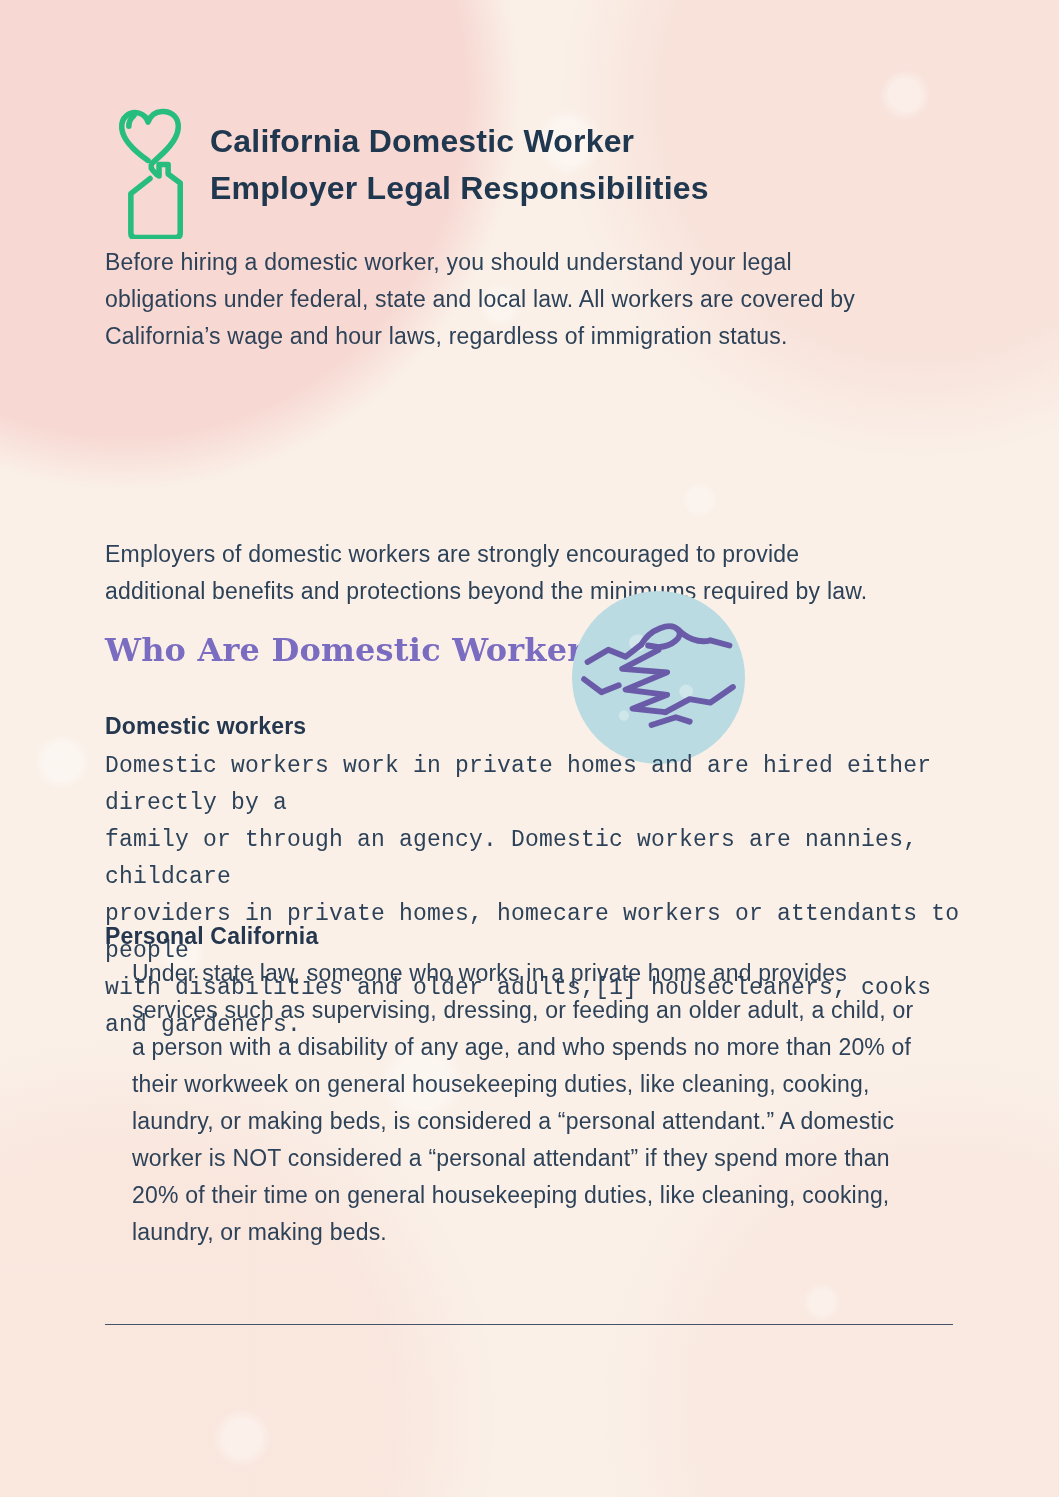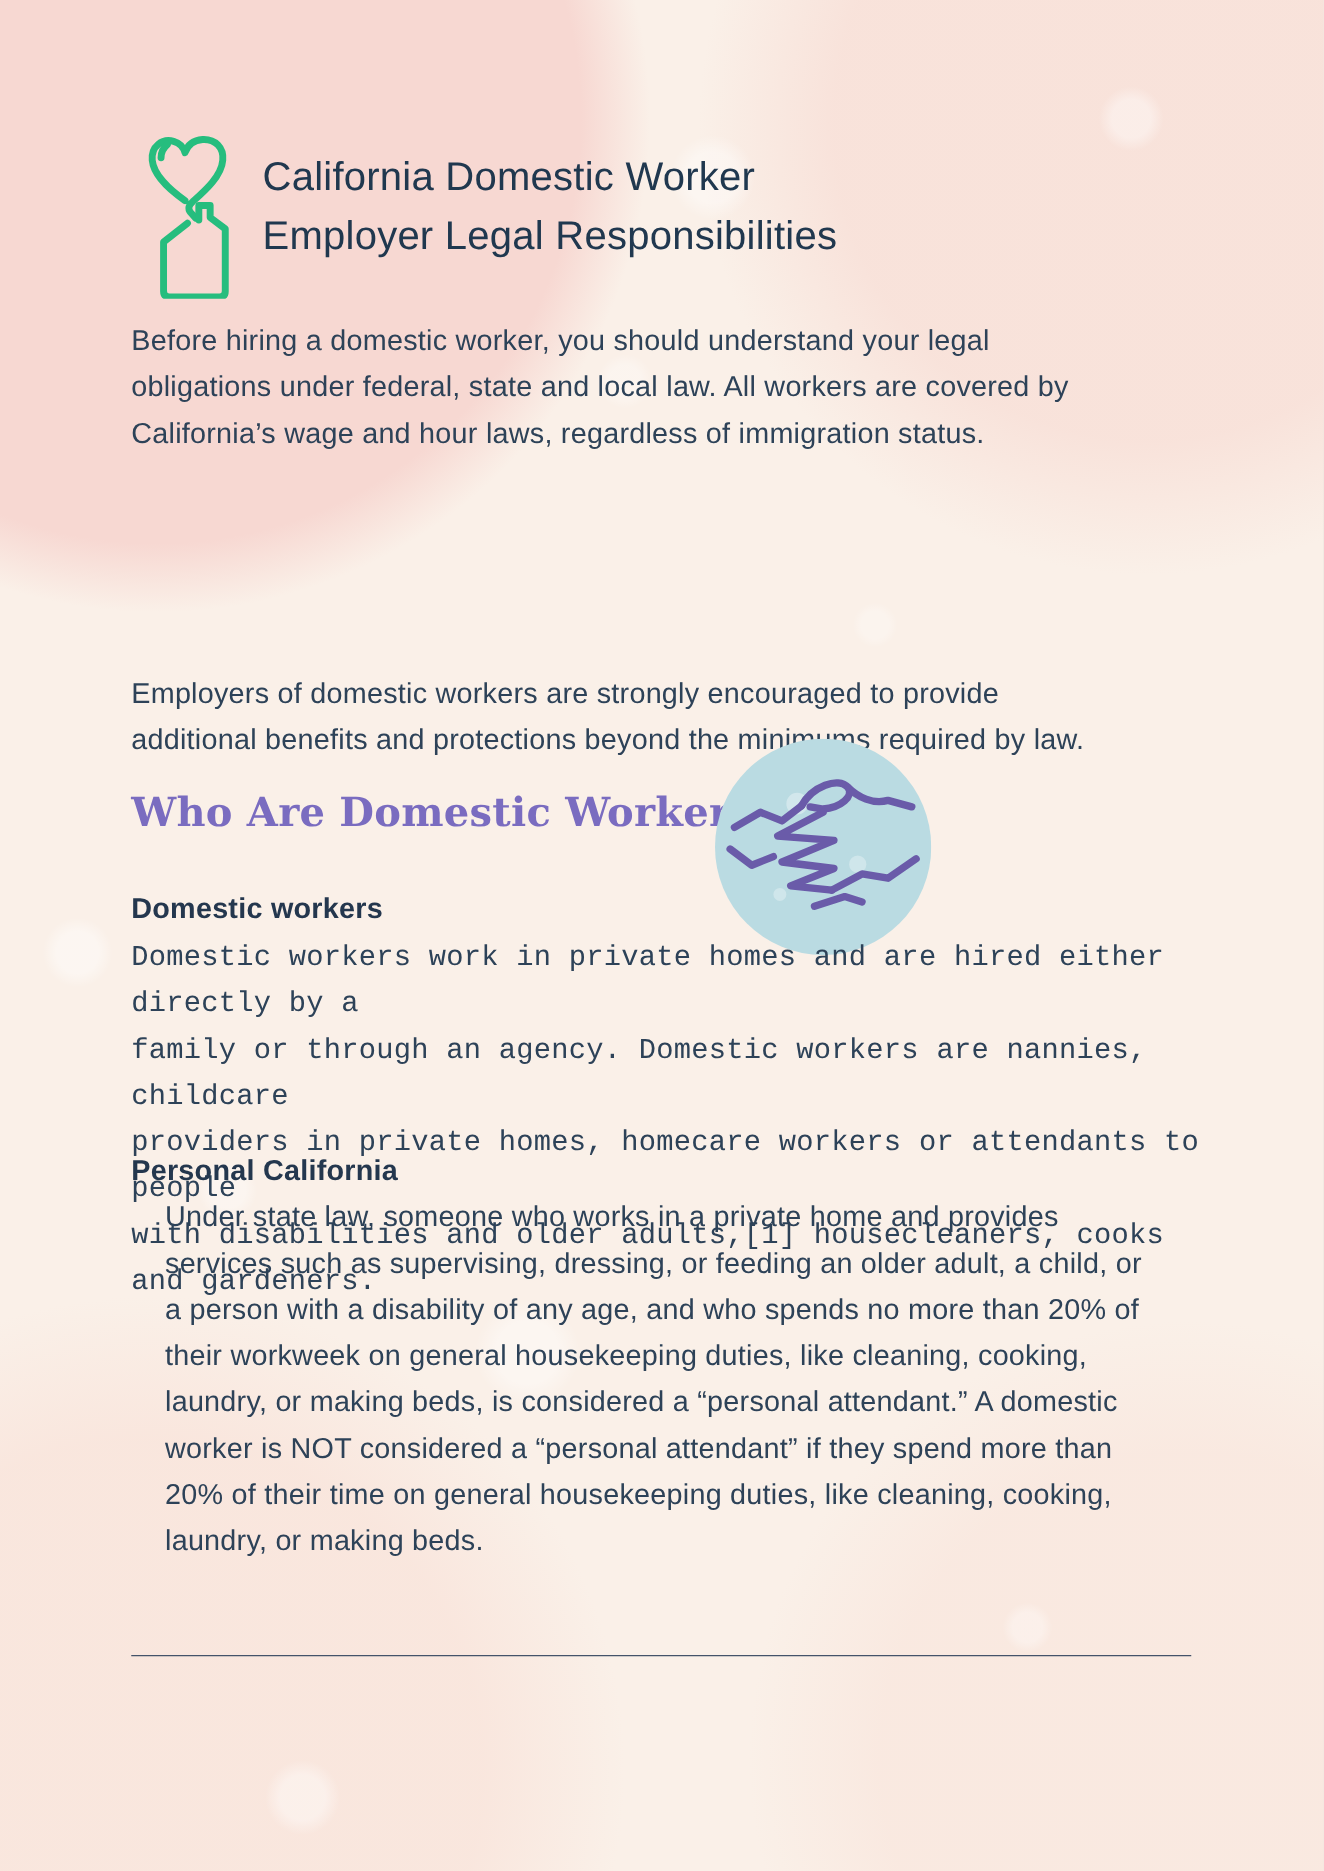--- a/index.html
+++ b/index.html
@@ -41,27 +41,27 @@
       radial-gradient(circle 42px at 422px 1082px,rgba(255,255,255,.4) 60%, rgba(255,255,255,0) 100%),
       radial-gradient(circle 20px at 822px 1302px,rgba(255,255,255,.32) 60%, rgba(255,255,255,0) 100%),
       radial-gradient(circle 30px at 242px 1438px,rgba(255,255,255,.4) 60%, rgba(255,255,255,0) 100%),
       radial-gradient(circle 18px at 700px 500px, rgba(255,255,255,.28) 60%, rgba(255,255,255,0) 100%);
   }
   .abs{position:absolute;}
   .prewrap{white-space:pre-line;}
   .logo{left:100px;top:103px;width:102px;height:136px;}
   .title{
     left:210px;top:118px;width:640px;
-    font-size:32px;font-weight:normal;line-height:47px;
+    font-size:32px;font-weight:bold;line-height:47px;
     color:#20384f;letter-spacing:.2px;
   }
   .body-text{
     width:856px;font-size:23px;line-height:37px;letter-spacing:.2px;color:#2d4258;
   }
-  .p1{left:105px;top:254px;}
+  .p1{left:105px;top:244px;}
   .p2{left:105px;top:392px;}
   .p3{left:105px;top:536px;}
   .section-heading{
     left:105px;top:631px;
     font-family:"DejaVu Serif","Liberation Serif",serif;
     font-size:32px;font-weight:bold;color:#7a6cc0;letter-spacing:.2px;
   }
   .hands{left:572px;top:591px;width:173px;height:173px;}
   .subhead{
     font-size:23px;font-weight:bold;color:#24374e;letter-spacing:.2px;

